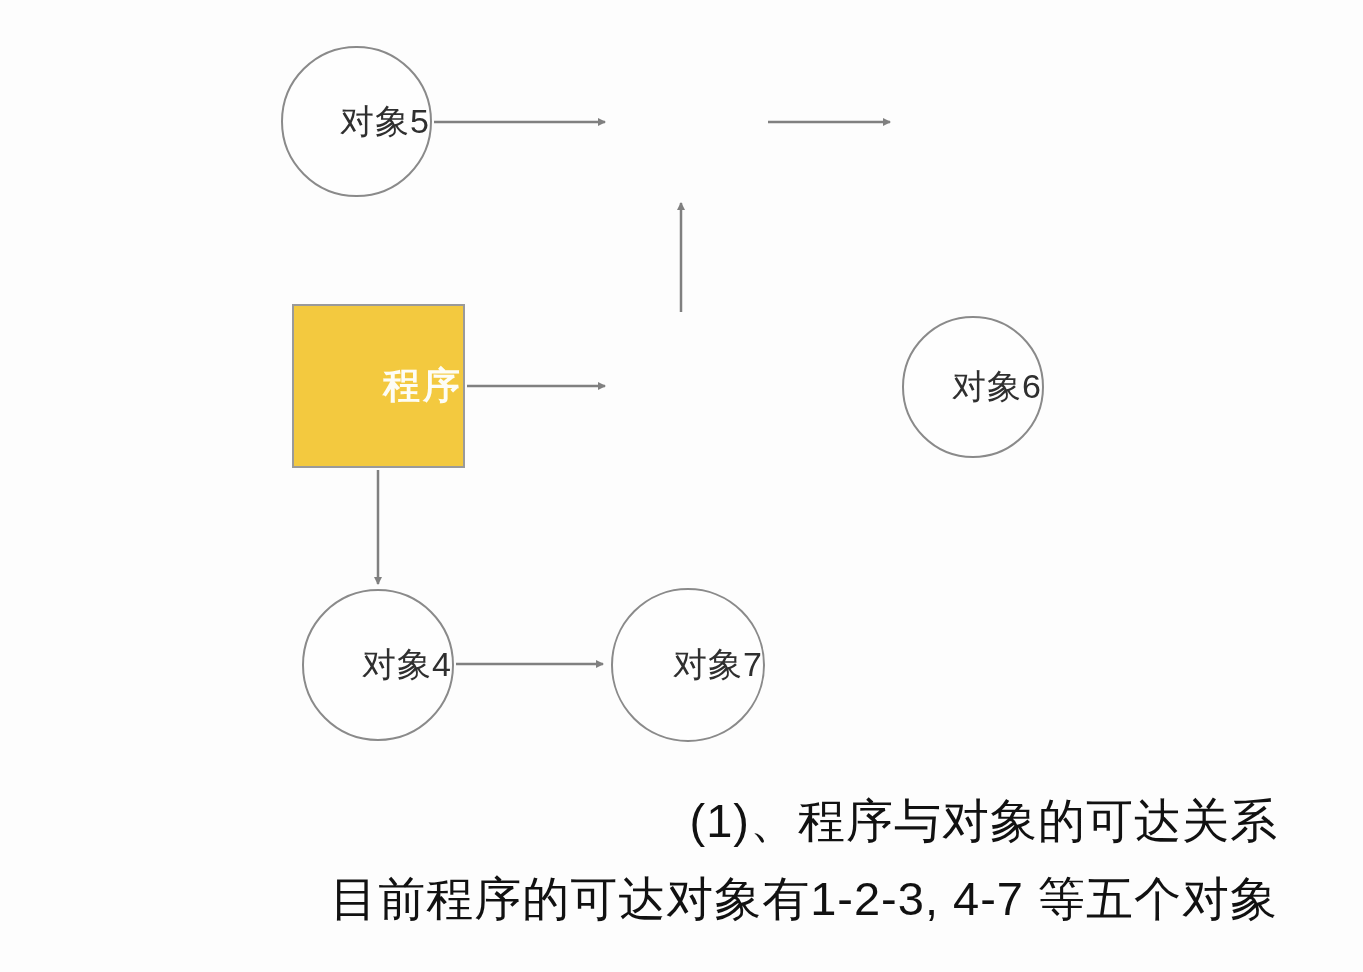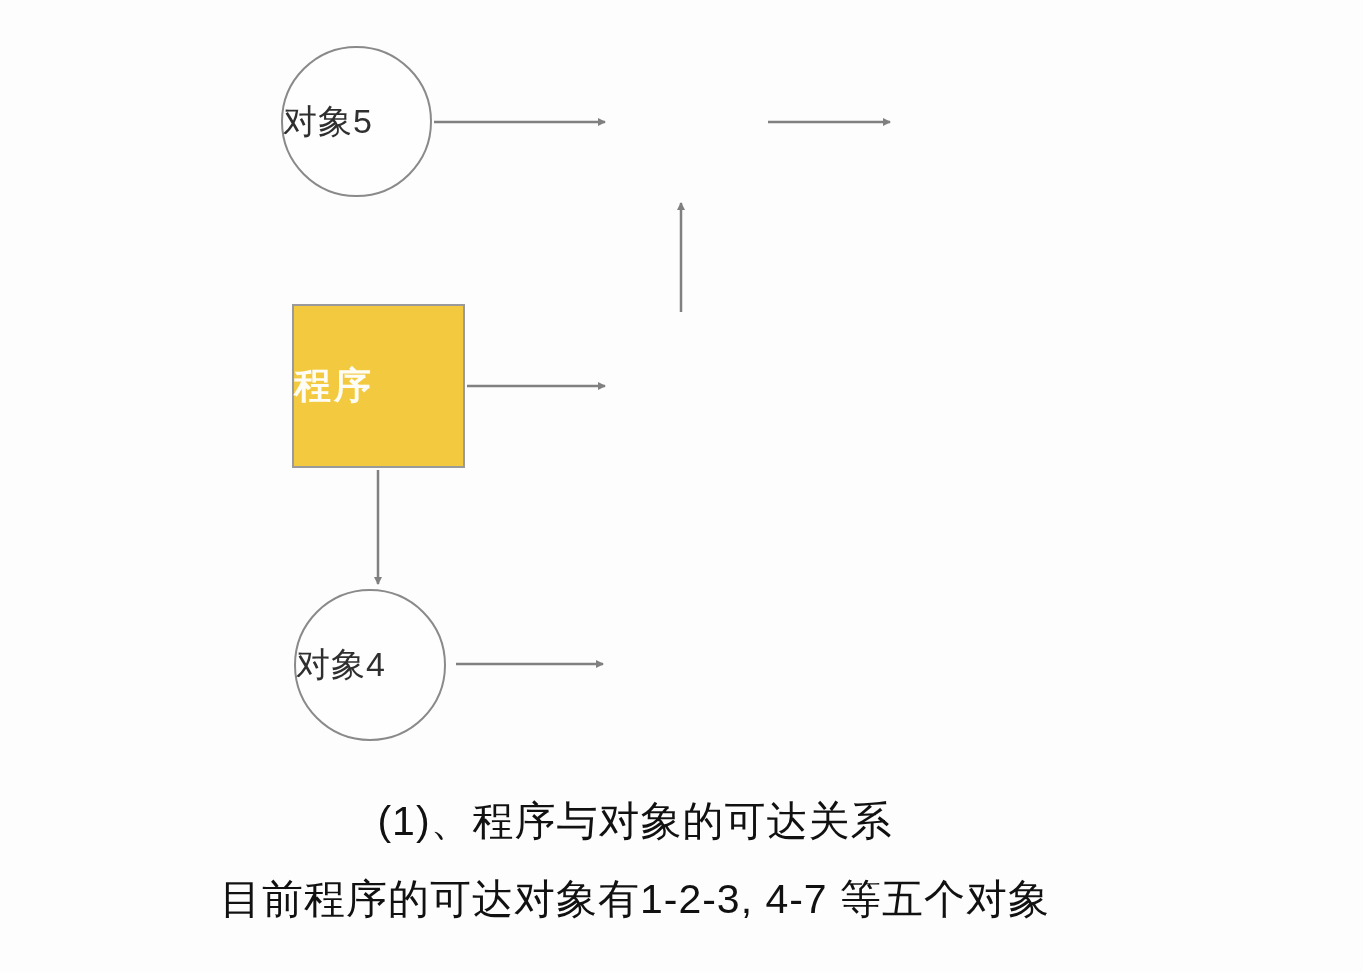--- a/index.html
+++ b/index.html
@@ -26,46 +26,46 @@
     pointer-events: none;
   }
   .node-circle {
     position: absolute;
     box-sizing: border-box;
     background: #fefefe;
     border: 2.5px solid #8a8a8a;
     border-radius: 50%;
     display: flex;
     align-items: center;
-    justify-content: flex-start;
+    justify-content: flex-end;
     font-size: 34px;
     color: #2f2f2f;
     letter-spacing: 1px;
   }
   .node-square {
     position: absolute;
     box-sizing: border-box;
     background: #f3c93f;
     border: 2.5px solid #9a9a9a;
     display: flex;
     align-items: center;
-    justify-content: flex-start;
+    justify-content: flex-end;
     font-size: 37px;
     font-weight: bold;
     color: #fdfdf5;
     letter-spacing: 3px;
   }
   .caption {
     position: absolute;
-    left: 0;
+    left: 8px;
     top: 782px;
     width: 1270px;
-    text-align: center;
+    text-align: right;
     color: #111111;
-    font-size: 41px;
+    font-size: 47px;
     line-height: 78px;
     letter-spacing: 1px;
   }
   .caption .line {
     white-space: nowrap;
   }
 </style>
 </head>
 <body>
 
@@ -85,23 +85,29 @@
     <line x1="456" y1="664" x2="603" y2="664" stroke="#808080" stroke-width="2.5" marker-end="url(#arrowhead)"></line>
   </svg>
 
   <div class="node-circle" style="left:281px; top:46px; width:151px; height:151px;">
     <span>对象5</span>
   </div>
 
   <div class="node-square" style="left:292px; top:304px; width:173px; height:164px;">
     <span>程序</span>
   </div>
+  <div class="node-circle" style="left:902px; top:316px; width:142px; height:142px;">
+    <span>对象6</span>
+  </div>
 
-  <div class="node-circle" style="left:294px; top:589px; width:152px; height:152px;">
+  <div class="node-circle" style="left:302px; top:589px; width:152px; height:152px;">
     <span>对象4</span>
+  </div>
+  <div class="node-circle" style="left:611px; top:588px; width:154px; height:154px;">
+    <span>对象7</span>
   </div>
 
   <div class="caption">
     <div class="line">(1)、程序与对象的可达关系</div>
     <div class="line">目前程序的可达对象有1-2-3, 4-7 等五个对象</div>
   </div>
 
 </div>
 
 </body></html>

